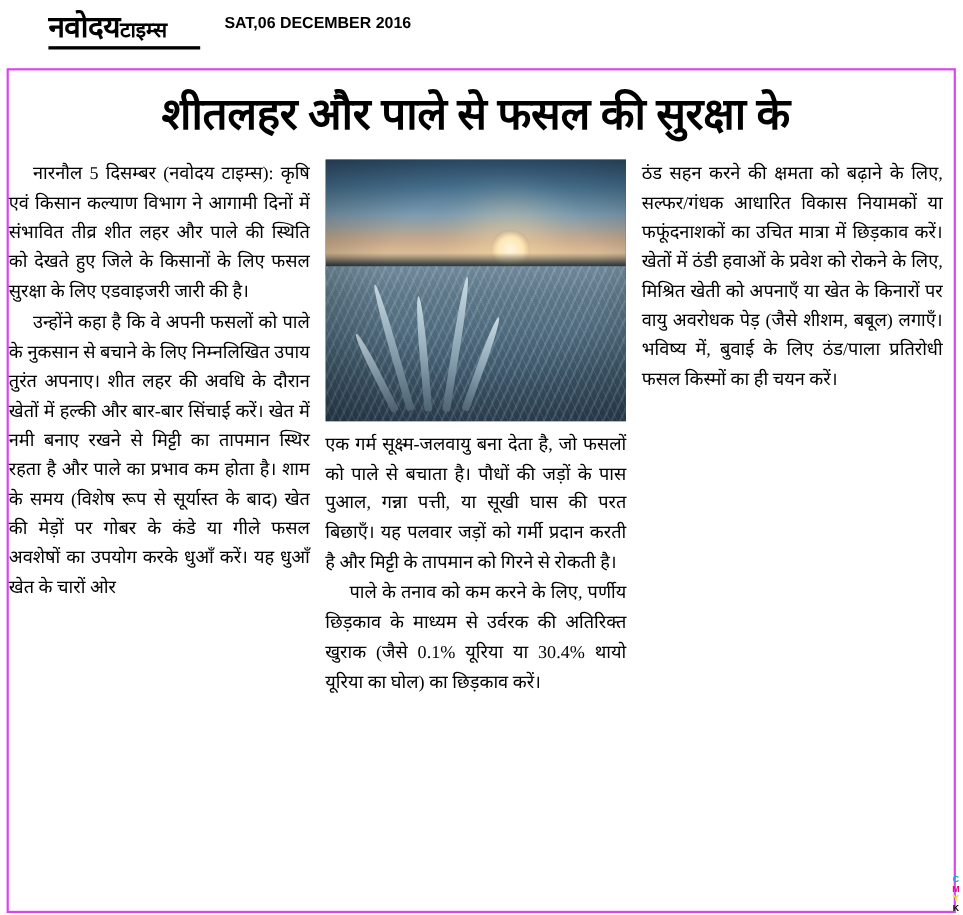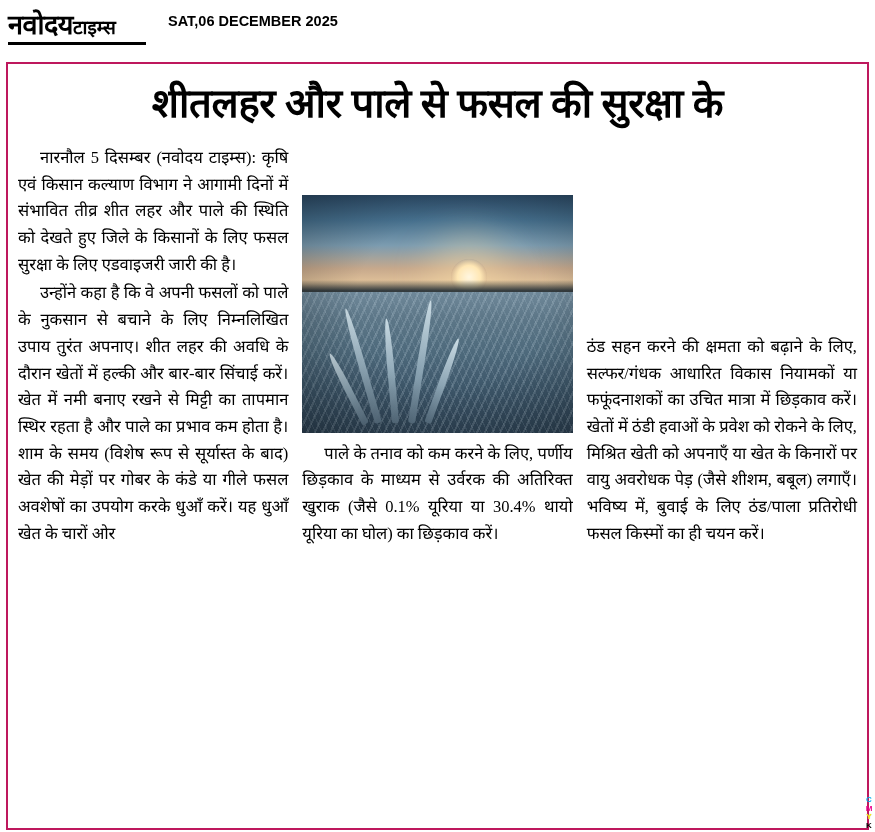--- a/index.html
+++ b/index.html
@@ -21,20 +21,21 @@
   .masthead {
     display: flex;
     align-items: flex-start;
     padding: 8px 10px 6px 8px;
     height: 58px;
   }
   .logo {
     flex: 0 0 auto;
     width: 142px;
     padding-top: 4px;
+    margin-left: 36px;
   }
   .logo-text {
     font-family: "Liberation Serif", serif;
     font-weight: bold;
     font-size: 27px;
     line-height: 1;
     letter-spacing: -0.5px;
     white-space: nowrap;
     color: #000;
   }
@@ -58,43 +59,42 @@
     color: #000;
   }
 
   
   .page {
     position: absolute;
     top: 62px;
     left: 6px;
     right: 6px;
     bottom: 2px;
-    border: 2px solid #be185d;
-    padding: 10px 10px 0 10px;
+    border: 2px solid #d946ef;
+    padding: 10px 10px 0 0;
   }
 
   
   .headline {
     text-align: center;
     font-family: "Liberation Serif", serif;
     font-weight: bold;
     font-size: 40px;
     line-height: 1.32;
     letter-spacing: -0.3px;
     padding: 4px 2px 10px 2px;
     color: #000;
   }
   .headline .l2 { display: block; }
 
   
   .columns {
     display: flex;
     gap: 14px;
     padding-top: 4px;
-    align-items: flex-end;
   }
   .col {
     flex: 1 1 0;
     font-size: 16.5px;
     line-height: 1.62;
     text-align: justify;
     text-justify: inter-word;
     color: #000;
   }
   .col p {
@@ -194,21 +194,21 @@
 </style>
 </head>
 <body>
 
 <div class="masthead">
   <div class="logo">
     <div class="logo-text"><span>नवोदय</span><span class="small">टाइम्स</span></div>
     <div class="logo-underline"></div>
   </div>
   <div class="edition-block">
-    <div>SAT,06 DECEMBER 2025</div>
+    <div>SAT,06 DECEMBER 2016</div>
   </div>
 </div>
 
 <div class="page">
 
   <div class="headline">
     <span class="l2">शीतलहर और पाले से फसल की सुरक्षा के</span>
   </div>
 
   <div class="columns">
@@ -225,20 +225,21 @@
         <div class="treeline"></div>
         <div class="field"></div>
         <div class="frost"></div>
         <div class="blade b5"></div>
         <div class="blade b1"></div>
         <div class="blade b2"></div>
         <div class="blade b3"></div>
         <div class="blade b4"></div>
         <div class="vignette"></div>
       </div>
+      <p class="noindent">एक गर्म सूक्ष्म-जलवायु बना देता है, जो फसलों को पाले से बचाता है। पौधों की जड़ों के पास पुआल, गन्ना पत्ती, या सूखी घास की परत बिछाएँ। यह पलवार जड़ों को गर्मी प्रदान करती है और मिट्टी के तापमान को गिरने से रोकती है।</p>
       <p>पाले के तनाव को कम करने के लिए, पर्णीय छिड़काव के माध्यम से उर्वरक की अतिरिक्त खुराक (जैसे 0.1% यूरिया या 30.4% थायो यूरिया का घोल) का छिड़काव करें।</p>
     </div>
 
     <div class="col">
       <p class="noindent">ठंड सहन करने की क्षमता को बढ़ाने के लिए, सल्फर/गंधक आधारित विकास नियामकों या फफूंदनाशकों का उचित मात्रा में छिड़काव करें। खेतों में ठंडी हवाओं के प्रवेश को रोकने के लिए, मिश्रित खेती को अपनाएँ या खेत के किनारों पर वायु अवरोधक पेड़ (जैसे शीशम, बबूल) लगाएँ। भविष्य में, बुवाई के लिए ठंड/पाला प्रतिरोधी फसल किस्मों का ही चयन करें।</p>
     </div>
 
   </div>
 </div>
 

